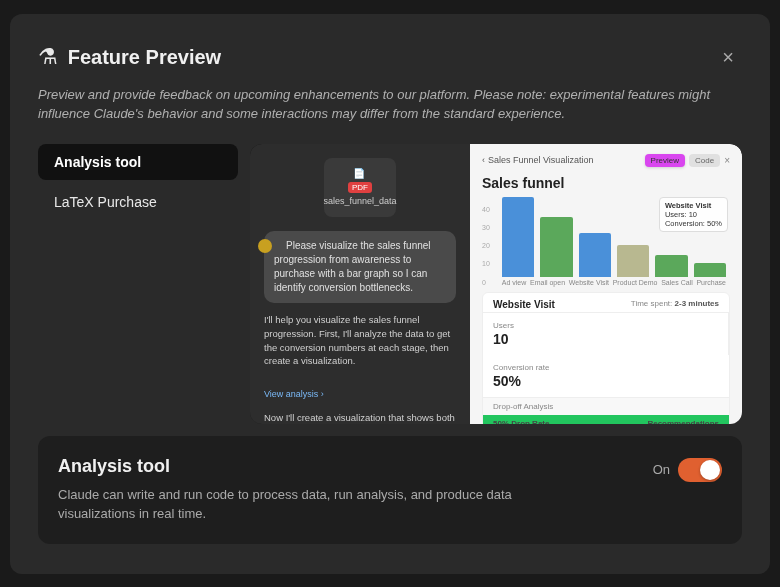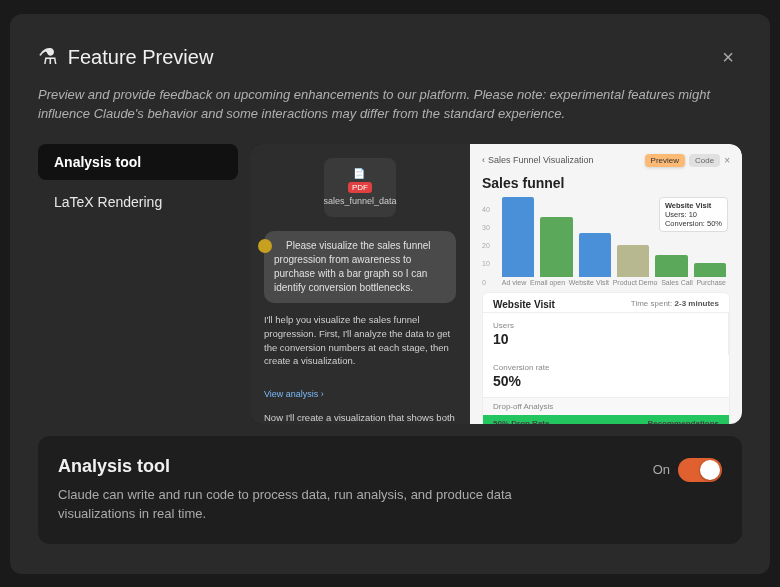--- a/index.html
+++ b/index.html
@@ -30,21 +30,21 @@
       display: flex;
       align-items: center;
       gap: 10px;
     }
     .flask-icon {
       font-size: 22px;
       color: #e8e8e8;
     }
     .modal-title {
       font-size: 20px;
-      font-weight: 400;
+      font-weight: 700;
       color: #f0f0f0;
     }
     .close-btn {
       background: none;
       border: none;
       color: #aaa;
       font-size: 20px;
       cursor: pointer;
       padding: 4px 8px;
       border-radius: 6px;
@@ -191,21 +191,21 @@
       align-items: center;
     }
     .viz-tab {
       font-size: 8px;
       padding: 2px 6px;
       border-radius: 4px;
       color: #666;
       background: #e0e0e0;
     }
     .viz-tab.active-tab {
-      background: #fdba74;
+      background: #d946ef;
       color: #333;
       box-shadow: 0 1px 3px rgba(0,0,0,0.15);
       text-align: center;
     }
     .viz-close { font-size: 10px; color: #888; cursor: pointer; }
     .viz-chart-title {
       font-size: 14px;
       font-weight: 700;
       color: #222;
       margin-bottom: 6px;
@@ -337,21 +337,21 @@
 
   <p class="modal-description">Preview and provide feedback on upcoming enhancements to our platform. Please note: experimental features might influence Claude's behavior and some interactions may differ from the standard experience.</p>
 
   <div class="content-area">
 
     <div class="sidebar">
       <div class="sidebar-item active">
         <span>Analysis tool</span>
       </div>
       <div class="sidebar-item">
-        <span>LaTeX Rendering</span>
+        <span>LaTeX Purchase</span>
       </div>
     </div>
 
     <div class="main-preview">
       <div class="preview-inner">
 
         <div class="chat-panel">
           <div class="file-card">
             <span class="file-icon">📄</span>
             <span class="file-badge">PDF</span>

